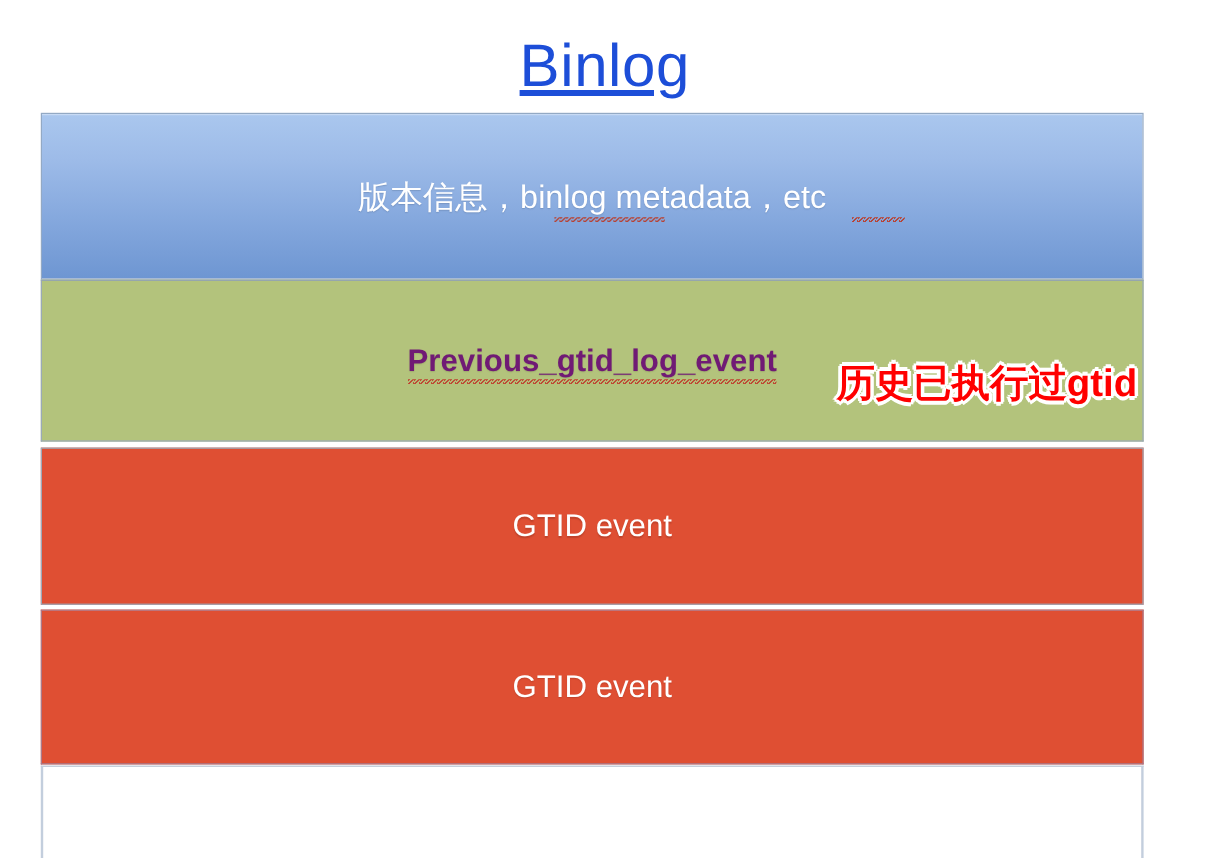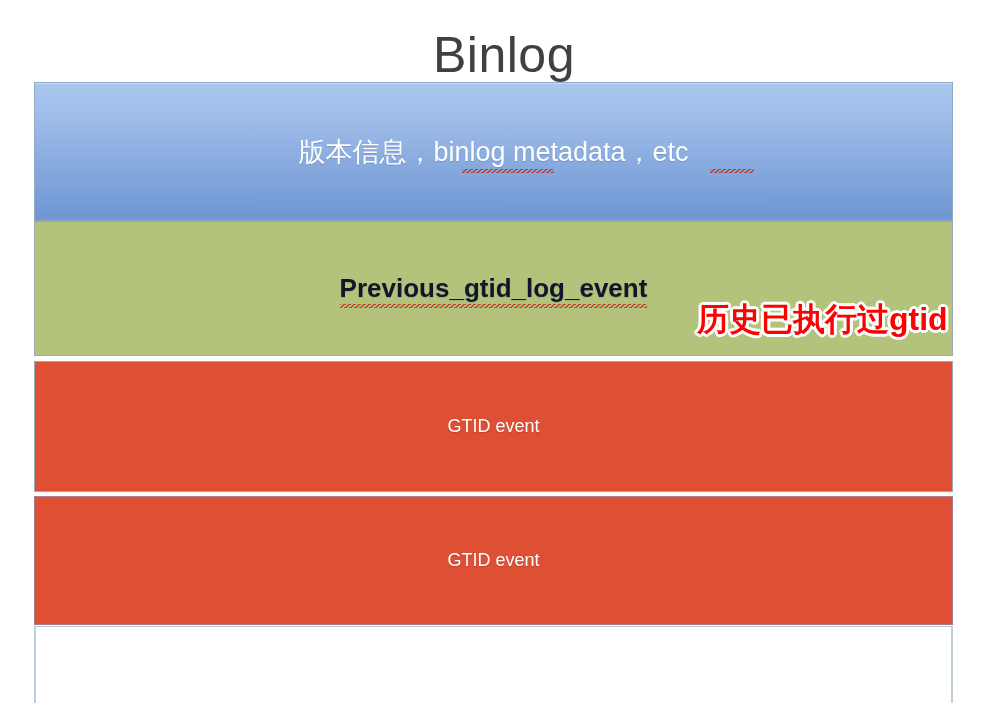--- a/index.html
+++ b/index.html
@@ -26,30 +26,31 @@
   
   .slide-title {
     position: absolute;
     left: 0;
     top: 26px;
     width: 1008px;
     text-align: center;
     font-size: 50px;
     line-height: 58px;
     font-weight: 400;
-    color: #404040;
+    color: #1d4ed8;
     letter-spacing: 0.5px;
     white-space: nowrap;
+    text-decoration: underline;
   }
 
   
   .stack {
     position: absolute;
     left: 34px;
-    top: 82px;
+    top: 94px;
     width: 919px;
     height: 621px;
   }
 
   .band {
     position: absolute;
     left: 0;
     width: 919px;
     box-sizing: border-box;
     display: flex;
@@ -84,41 +85,41 @@
     top: 139px;
     height: 135px;
     background: #b3c37c;
     border: 1px solid #9aa9b9;
     border-top-color: #8ea0bb;
   }
   .band-previous-gtid .band-label {
     font-size: 26px;
     line-height: 33px;
     font-weight: 600;
-    color: #0f172a;
+    color: #701a75;
     text-shadow: 0 1px 1px rgba(90,100,60,0.22);
   }
 
   
   .band-gtid-1 {
     top: 279px;
     height: 131px;
     background: #df4f33;
     border: 1px solid #9aa9b9;
   }
   .band-gtid-2 {
     top: 414px;
     height: 129px;
     background: #df4f33;
     border: 1px solid #a9798a;
     border-top-color: #b2808f;
   }
   .band-gtid-1 .band-label,
   .band-gtid-2 .band-label {
-    font-size: 18px;
+    font-size: 26px;
     line-height: 33px;
     font-weight: 400;
     text-shadow: 0 1px 1px rgba(120,40,25,0.3);
   }
 
   
   .band-empty {
     top: 544px;
     height: 77px;
     background: #ffffff;

